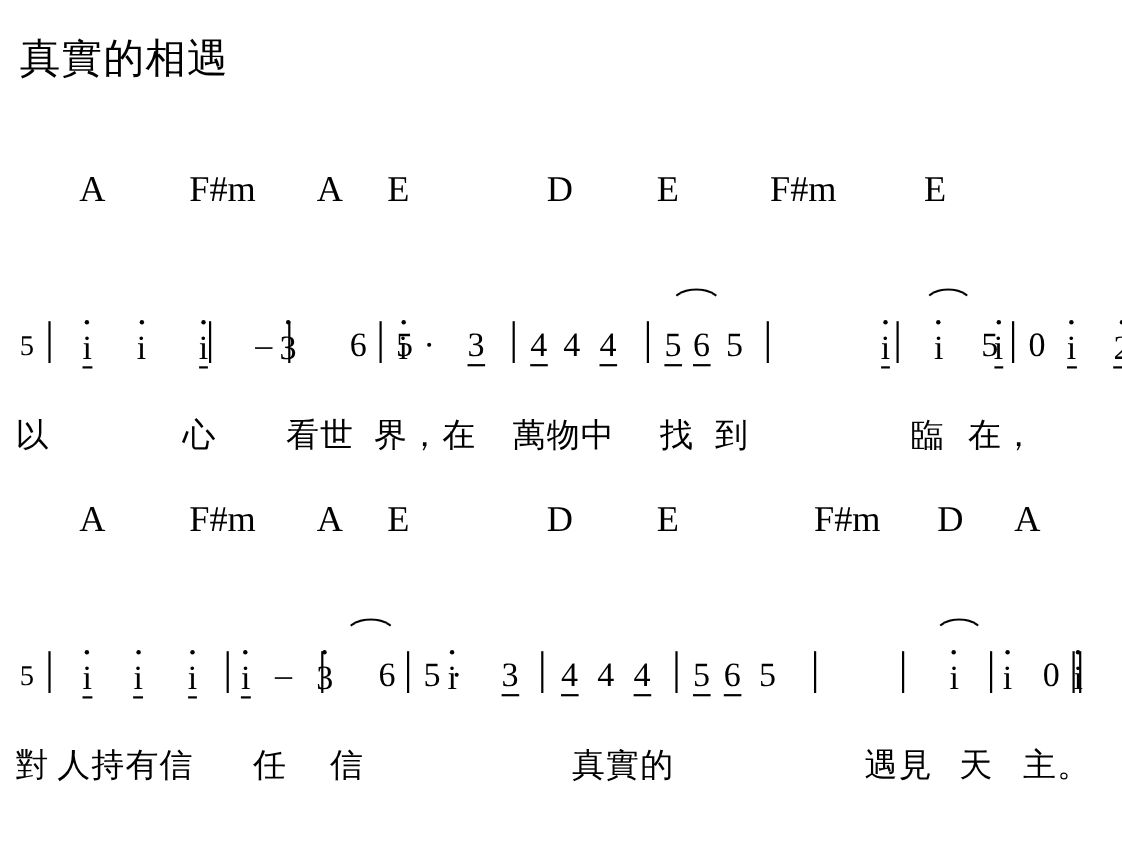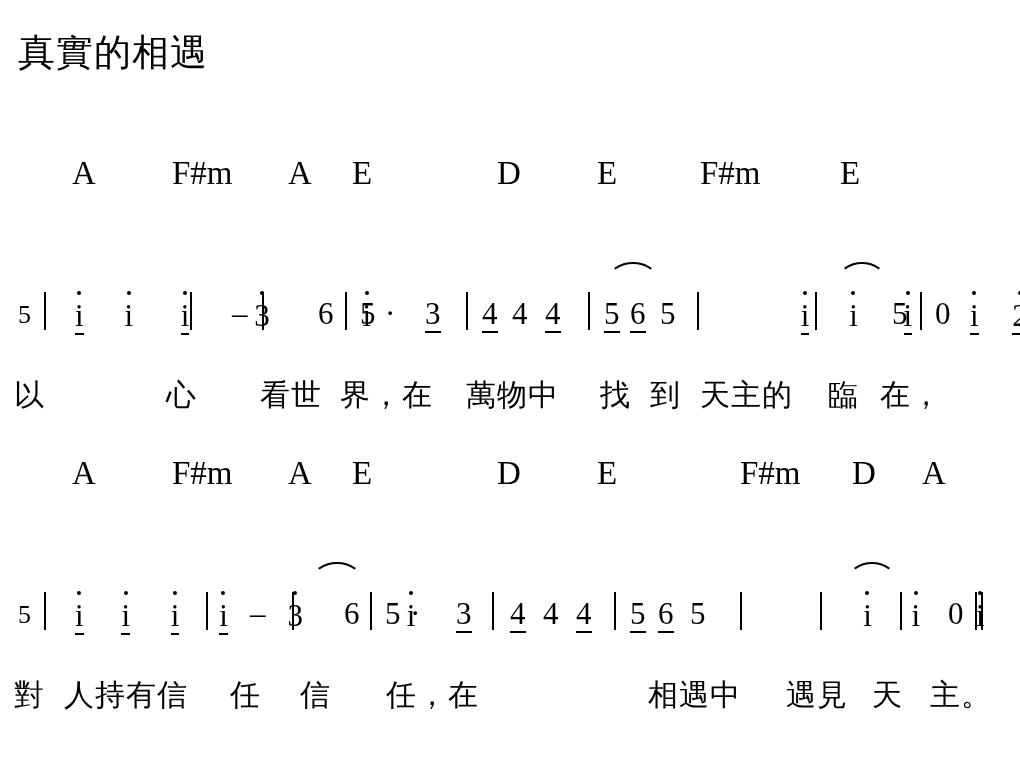--- a/index.html
+++ b/index.html
@@ -202,21 +202,20 @@
   </div>
 
   <div class="lyric-row" style="top:375px;">
     <span class="lyric" style="left:14px;">以</span>
     <span class="lyric" style="left:166px;">心</span>
     <span class="lyric" style="left:260px;">看世</span>
     <span class="lyric" style="left:340px;">界，在</span>
     <span class="lyric" style="left:466px;">萬物中</span>
     <span class="lyric" style="left:600px;">找</span>
     <span class="lyric" style="left:650px;">到</span>
-    <span class="lyric" style="left:700px;">天主的</span>
     <span class="lyric" style="left:828px;">臨</span>
     <span class="lyric" style="left:880px;">在，</span>
   </div>
 
   <div class="chord-row" style="top:455px;">
     <span class="chord" style="left:72px;">A</span>
     <span class="chord" style="left:172px;">F#m</span>
     <span class="chord" style="left:288px;">A</span>
     <span class="chord" style="left:352px;">E</span>
     <span class="chord" style="left:497px;">D</span>
@@ -265,23 +264,22 @@
     <span class="note oct-dot" style="left:758px; top:6px;">i</span>
     <span class="note oct-dot" style="left:790px; top:6px;">i</span>
     <span class="note oct-dot" style="left:838px; top:6px;">i</span>
     
     
     <span class="note" style="left:948px; top:6px;">0</span>
   </div>
 
   <div class="lyric-row" style="top:675px;">
     <span class="lyric" style="left:14px;">對</span>
-    <span class="lyric" style="left:64px;">人持有信</span>
+    <span class="lyric" style="left:52px;">人持有信</span>
     <span class="lyric" style="left:230px;">任</span>
     <span class="lyric" style="left:300px;">信</span>
-    <span class="lyric" style="left:386px;">任，在</span>
-    <span class="lyric" style="left:648px;">相遇中</span>
+    <span class="lyric" style="left:520px;">真實的</span>
     <span class="lyric" style="left:786px;">遇見</span>
     <span class="lyric" style="left:872px;">天</span>
     <span class="lyric" style="left:930px;">主。</span>
   </div>
 
 </div>
 
 </body></html>

